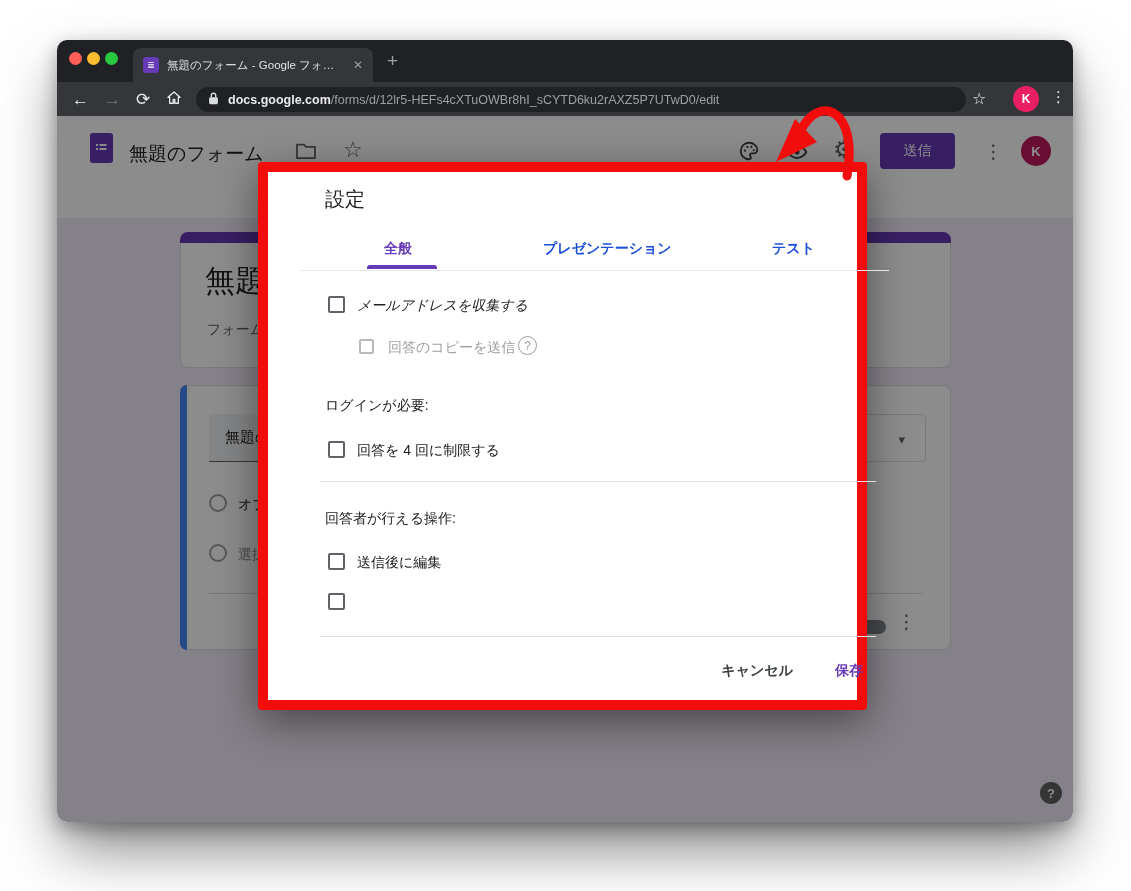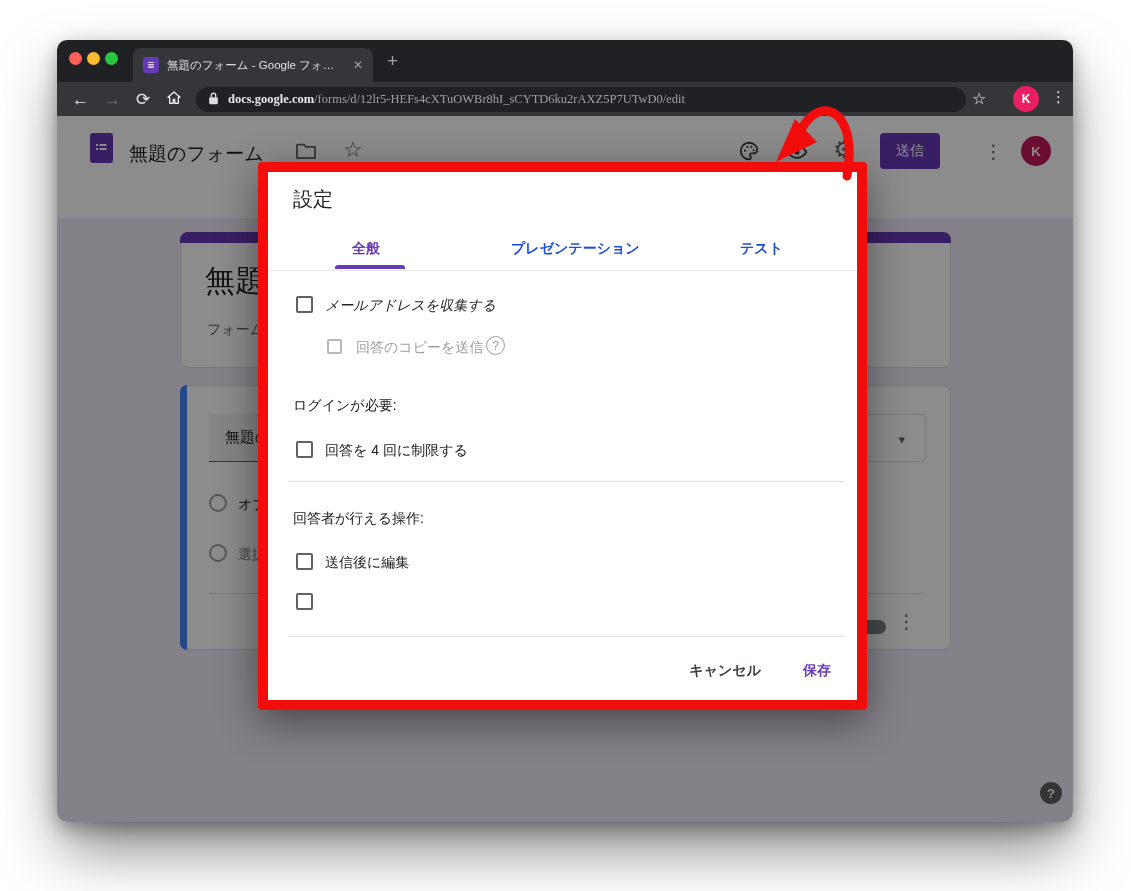--- a/index.html
+++ b/index.html
@@ -18,40 +18,40 @@
              color:#fff; font-size:9px; line-height:1; flex:0 0 auto; }
   .tab-title { color:#dfe1e5; font-size:11.5px; white-space:nowrap; overflow:hidden; text-overflow:ellipsis; flex:1; }
   .tab-close { color:#9aa0a6; font-size:12px; cursor:default; flex:0 0 auto; }
   .newtab { position:absolute; left:330px; top:10px; color:#9aa0a6; font-size:19px; }
 
   .urlbar { position:absolute; left:0; top:42px; width:100%; height:34px; background:#35363a;
             display:flex; align-items:center; }
   .nav-ic { color:#e8eaed; font-size:17px; margin-left:15px; line-height:1; }
   .nav-ic.dim { color:#70757a; }
   .omnibox { position:absolute; left:139px; top:5px; width:770px; height:25px; background:#202124;
-             border-radius:13px; display:flex; align-items:center; padding:0 12px; gap:9px;font-family:Liberation Serif, serif; }
+             border-radius:13px; display:flex; align-items:center; padding:0 12px; gap:9px; }
   .url { font-size:12.5px; white-space:nowrap; }
   .url .domain { color:#e8eaed; font-weight:bold; }
   .url .path { color:#9aa0a6; }
   .bar-star { position:absolute; left:915px; top:7px; color:#e8eaed; font-size:16px; }
   .bar-avatar { position:absolute; left:956px; top:4px; width:26px; height:26px; border-radius:50%;
                 display:flex; align-items:center; justify-content:center; color:#fff; font-size:12px; font-weight:bold; }
   .bar-dots { position:absolute; left:994px; top:6px; color:#e8eaed; font-size:15px; letter-spacing:0; }
 
   
   .content { position:absolute; left:0; top:76px; width:1016px; height:706px; background:#f0ebf8; overflow:hidden; }
 
   .forms-toolbar { position:absolute; left:0; top:0; width:100%; height:102px; background:#ffffff; }
   .forms-logo { position:absolute; left:33px; top:17px; width:23px; height:30px; background:#673ab7; border-radius:3px;
                 display:flex; align-items:center; justify-content:center; }
   .doc-title { position:absolute; left:72px; top:25px; font-size:19px; color:#202124; }
   .tb-ic { position:absolute; color:#5f6368; }
   .saved-status { position:absolute; left:338px; top:19px; width:190px; font-size:12px; font-style:italic;
                   color:#5f6368; line-height:17px; }
-  .send-btn { position:absolute; left:823px; top:17px; width:60px; height:36px; background:#673ab7; color:#fff;
+  .send-btn { position:absolute; left:823px; top:17px; width:75px; height:36px; background:#673ab7; color:#fff;
               border:none; border-radius:4px; font-size:14px; font-family:inherit; }
   .tb-dots { position:absolute; left:927px; top:24px; color:#5f6368; font-size:19px; }
   .tb-avatar { position:absolute; left:964px; top:20px; width:30px; height:30px; border-radius:50%;
                display:flex; align-items:center; justify-content:center; color:#fff; font-size:13px; font-weight:bold; }
 
   .card { position:absolute; left:123px; width:771px; background:#ffffff; border:1px solid #dadce0; border-radius:8px; }
   .form-card { top:116px; height:136px; }
   .form-card-top { position:absolute; left:-1px; top:-1px; width:771px; height:11px; background:#673ab7;
                    border-radius:8px 8px 0 0; }
   .form-card-title { position:absolute; left:24px; top:28px; font-size:30px; color:#202124; }
@@ -75,21 +75,21 @@
   .help-btn { position:absolute; left:983px; top:666px; width:22px; height:22px; border-radius:50%;
               background:#616161; color:#fff; font-size:13px; font-weight:bold; display:flex;
               align-items:center; justify-content:center; }
 
   .overlay { position:absolute; inset:0; background:rgba(0,0,0,0.45); z-index:10; }
 
   
   .annotation-box { position:absolute; left:258px; top:162px; width:609px; height:548px;
                     border:10px solid #f20d0d; border-radius:4px; background:#fff; z-index:40;
                     box-shadow:0 12px 40px rgba(0,0,0,.45); }
-  .dialog { position:relative; width:589px; height:528px; font-size:14px; color:#202124; }
+  .dialog { position:relative; width:589px; height:528px; font-size:14px; color:#202124;margin-left:32px; }
   .dlg-title { position:absolute; left:25px; top:14px; font-size:20px; color:#202124; }
   .dlg-tab { position:absolute; top:68px; font-size:14px; color:#1d4ed8; font-weight:bold; }
   .dlg-tab.active { color:#673ab7; }
   .dlg-tab-underline { position:absolute; left:67px; top:93px; width:70px; height:4px; background:#673ab7;
                        border-radius:3px 3px 0 0; }
   .dlg-divider { position:absolute; left:0; right:0; top:98px; border-top:1px solid #e8e8e8; }
   .hr2 { position:absolute; left:20px; right:13px; border-top:1px solid #e0e0e0; }
   .cb { position:absolute; width:17px; height:17px; border:2px solid #5f6368; border-radius:2px; background:#fff; }
   .cb.disabled { width:15px; height:15px; border-color:#b8b8b8; }
   .dlg-label { position:absolute; font-size:14px; color:#202124; }

